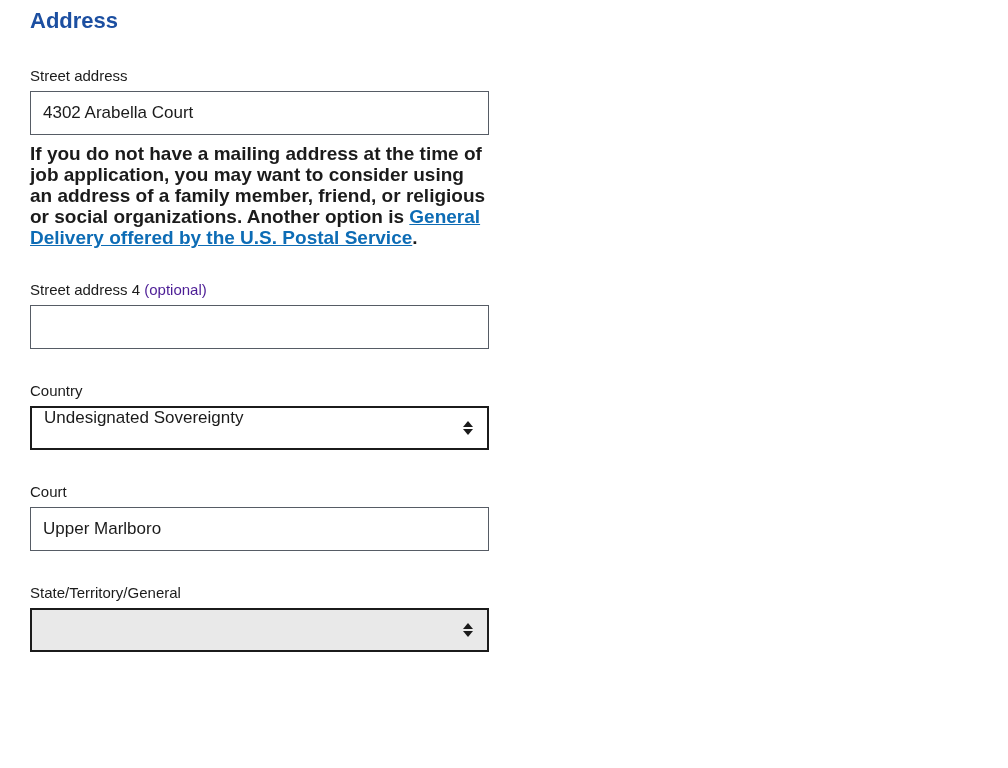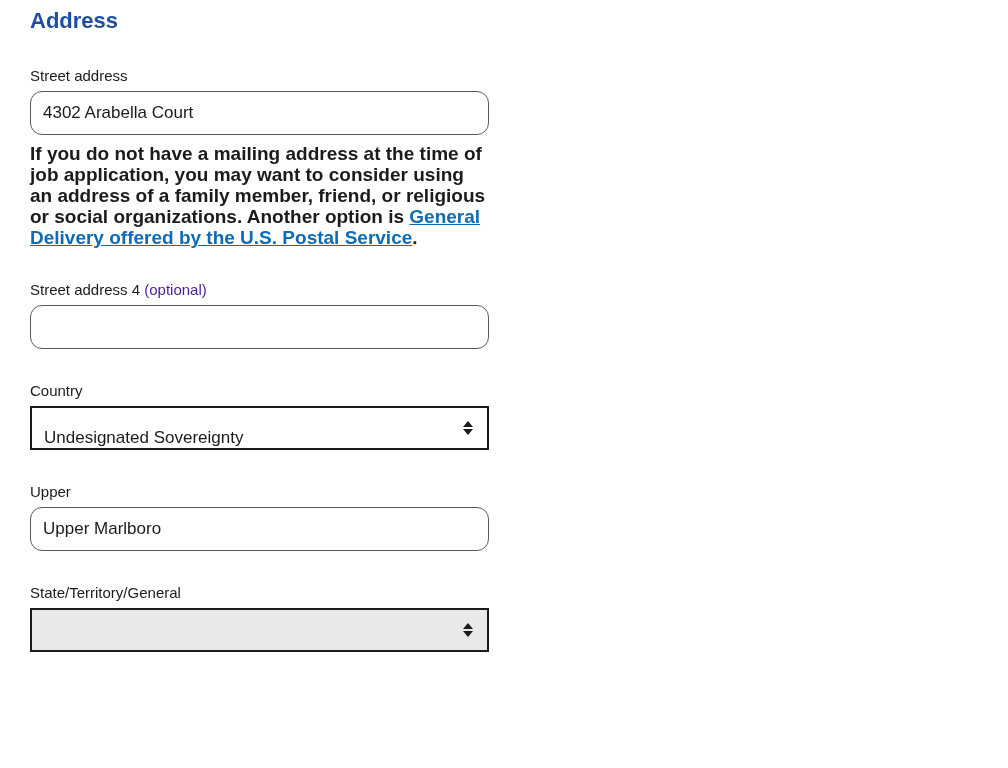--- a/index.html
+++ b/index.html
@@ -38,41 +38,41 @@
     line-height: 16px;
     margin-bottom: 7px;
     color: #1b1b1b;
   }
   .optional-tag { color: #4c1d95; }
   .text-input {
     display: block;
     width: 459px;
     height: 44px;
     border: 1px solid #565c65;
-    border-radius: 12px;
+    border-radius: 0;
     background: #ffffff;
     padding: 0 12px;
     font-family: "Liberation Sans", sans-serif;
     font-size: 17px;
     color: #1b1b1b;
     outline: none;
   }
   .text-input.small {
     width: 120px;
     background: #fafafa;
     border: 1px solid #c6c6c6;
   }
   .select-box {
     position: relative;
     width: 459px;
     height: 44px;
     border: 2px solid #1b1b1b;
     background: #ffffff;
     display: flex;
-    align-items: flex-end;
+    align-items: flex-start;
     padding: 0 36px 0 12px;
     font-size: 17px;
     color: #1b1b1b;
     cursor: pointer;
   }
   .select-box.disabled { background: #e9e9e9; }
   .select-toggle {
     position: absolute;
     right: 14px;
     top: 50%;
@@ -136,21 +136,21 @@
         <span>Undesignated Sovereignty</span>
         <span class="select-toggle">
           <span class="tri-up"></span>
           <span class="tri-down"></span>
         </span>
       </div>
     </div>
 
 
     <div class="form-group">
-      <label class="field-label">Upper</label>
+      <label class="field-label">Court</label>
       <input class="text-input" type="text" value="Upper Marlboro" style="">
     </div>
 
     <div class="form-group">
       <label class="field-label">State/Territory/General</label>
       <div class="select-box disabled">
         <span></span>
         <span class="select-toggle">
           <span class="tri-up"></span>
           <span class="tri-down"></span>

